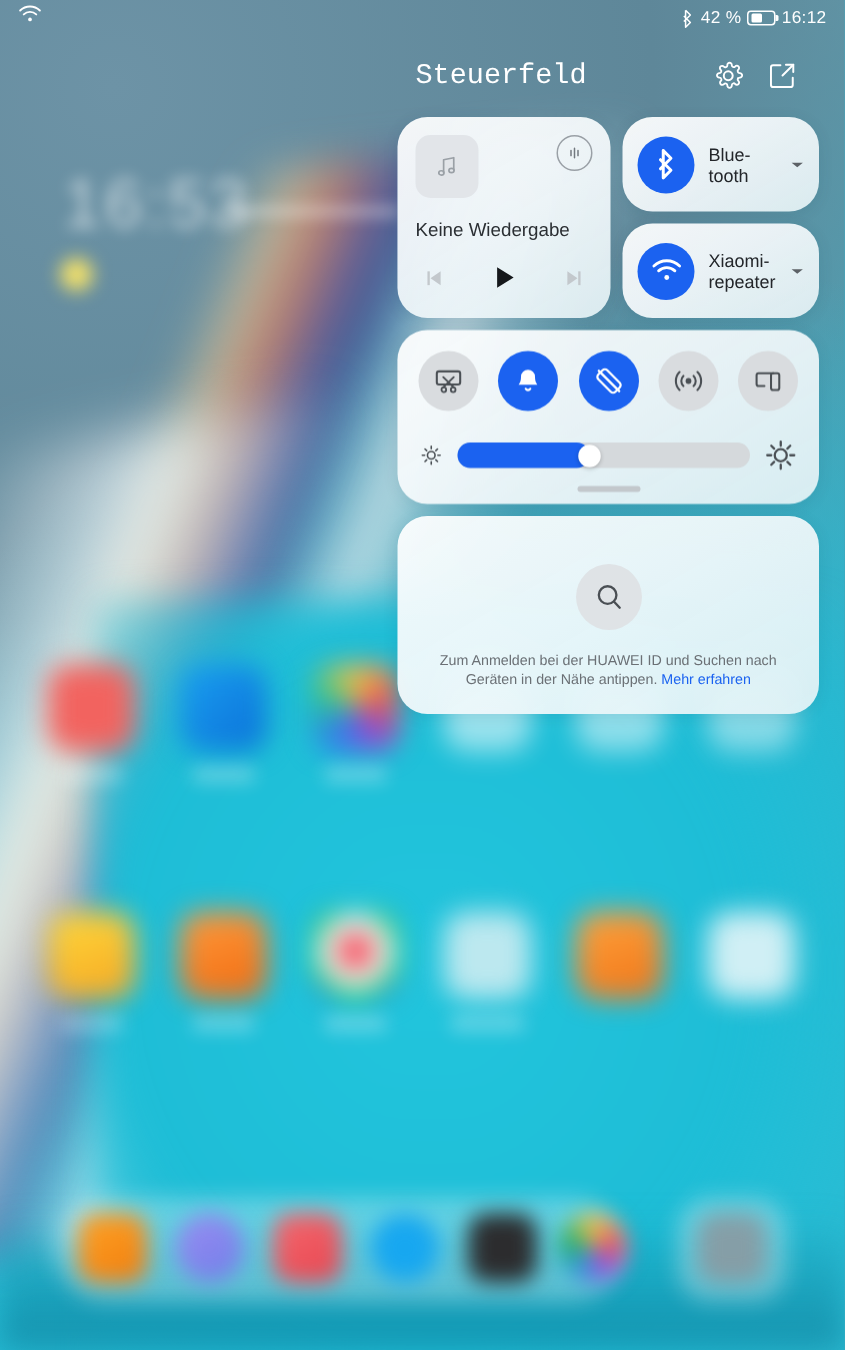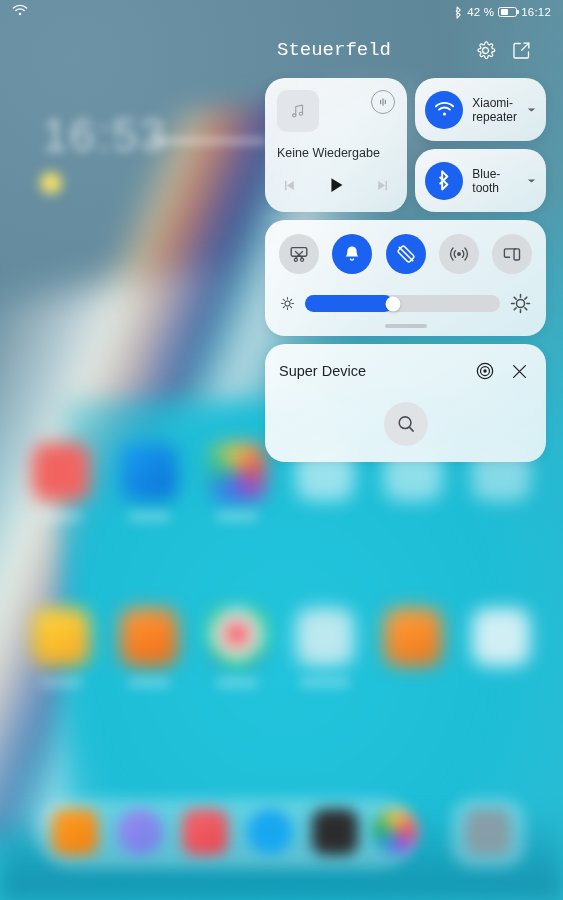--- a/index.html
+++ b/index.html
@@ -348,41 +348,41 @@
             <rect x="16.2" y="5.5" width="2.2" height="13" fill="#c3c8cc"></rect>
           </svg>
         </div>
       </div>
     </div>
 
     <div class="conn-col">
 
       <div class="card conn-chip">
         <div class="conn-circle" style="background:#1b62f0;">
+          <svg width="15" height="21" viewBox="0 0 12 18">
+            <path d="M4 1.2v15.6l4.4-4.4L2.4 6.4M4 1.2l4.4 4.4L2.4 11.6" stroke="#fff" stroke-width="1.7" fill="none" stroke-linejoin="round" stroke-linecap="round"></path>
+          </svg>
+        </div>
+        <div class="conn-label">Blue-tooth</div>
+        <div class="chev">
+          <svg width="9" height="6" viewBox="0 0 12 8">
+            <path d="M1 2l5 4 5-4" fill="#5c6166"></path>
+          </svg>
+        </div>
+      </div>
+
+      <div class="card conn-chip">
+        <div class="conn-circle" style="background:#1b62f0;">
           <svg width="21" height="17" viewBox="0 0 24 20">
             <path d="M12 17.2a1.9 1.9 0 1 0 0-3.8 1.9 1.9 0 0 0 0 3.8z" fill="#fff"></path>
             <path d="M5.6 10.1a9.4 9.4 0 0 1 12.8 0" stroke="#fff" stroke-width="2.2" fill="none" stroke-linecap="round"></path>
             <path d="M1.9 6.2a14.6 14.6 0 0 1 20.2 0" stroke="#fff" stroke-width="2.2" fill="none" stroke-linecap="round"></path>
           </svg>
         </div>
         <div class="conn-label">Xiaomi-repeater</div>
-        <div class="chev">
-          <svg width="9" height="6" viewBox="0 0 12 8">
-            <path d="M1 2l5 4 5-4" fill="#5c6166"></path>
-          </svg>
-        </div>
-      </div>
-
-      <div class="card conn-chip">
-        <div class="conn-circle" style="background:#1b62f0;">
-          <svg width="15" height="21" viewBox="0 0 12 18">
-            <path d="M4 1.2v15.6l4.4-4.4L2.4 6.4M4 1.2l4.4 4.4L2.4 11.6" stroke="#fff" stroke-width="1.7" fill="none" stroke-linejoin="round" stroke-linecap="round"></path>
-          </svg>
-        </div>
-        <div class="conn-label">Blue-tooth</div>
         <div class="chev">
           <svg width="9" height="6" viewBox="0 0 12 8">
             <path d="M1 2l5 4 5-4" fill="#5c6166"></path>
           </svg>
         </div>
       </div>
 
     </div>
   </div>
 
@@ -441,36 +441,25 @@
       <svg width="23" height="23" viewBox="0 0 24 24">
         <circle cx="12" cy="12" r="4.2" stroke="#4a4f54" stroke-width="1.6" fill="none"></circle>
         <path d="M12 2.6v2.8M12 18.6v2.8M2.6 12h2.8M18.6 12h2.8M5.4 5.4l2 2M16.6 16.6l2 2M18.6 5.4l-2 2M7.4 16.6l-2 2" stroke="#4a4f54" stroke-width="1.6" stroke-linecap="round"></path>
       </svg>
     </div>
 
     <div class="grabber"></div>
   </div>
 
   <div class="card sd-card">
-    <div class="sd-head">
-      <div class="sd-title">Super Device</div>
-      <div class="sd-ico">
-        <svg width="20" height="20" viewBox="0 0 24 24">
-          <circle cx="12" cy="12" r="9.2" stroke="#1d2024" stroke-width="1.5" fill="none"></circle>
-          <circle cx="12" cy="12" r="5.4" stroke="#1d2024" stroke-width="1.5" fill="none"></circle>
-          <circle cx="12" cy="12" r="2" fill="#1d2024"></circle>
-        </svg>
-      </div>
-      <div class="sd-ico">
-        <svg width="19" height="19" viewBox="0 0 24 24">
-          <path d="M4.6 4.6l14.8 14.8M19.4 4.6L4.6 19.4" stroke="#1d2024" stroke-width="1.6" stroke-linecap="round"></path>
-        </svg>
-      </div>
-    </div>
     <div class="sd-search">
       <svg width="22" height="22" viewBox="0 0 24 24">
         <circle cx="11" cy="10.6" r="6.4" stroke="#4a4f54" stroke-width="1.7" fill="none"></circle>
         <path d="M15.7 15.4l4.1 4.4" stroke="#4a4f54" stroke-width="1.7" stroke-linecap="round"></path>
       </svg>
     </div>
+    <div class="sd-note">
+      <span>Zum Anmelden bei der HUAWEI ID und Suchen nach Geräten in der Nähe antippen.</span>
+      <span class="sd-link">Mehr erfahren</span>
+    </div>
   </div>
 
 </div>
 
 </body></html>

